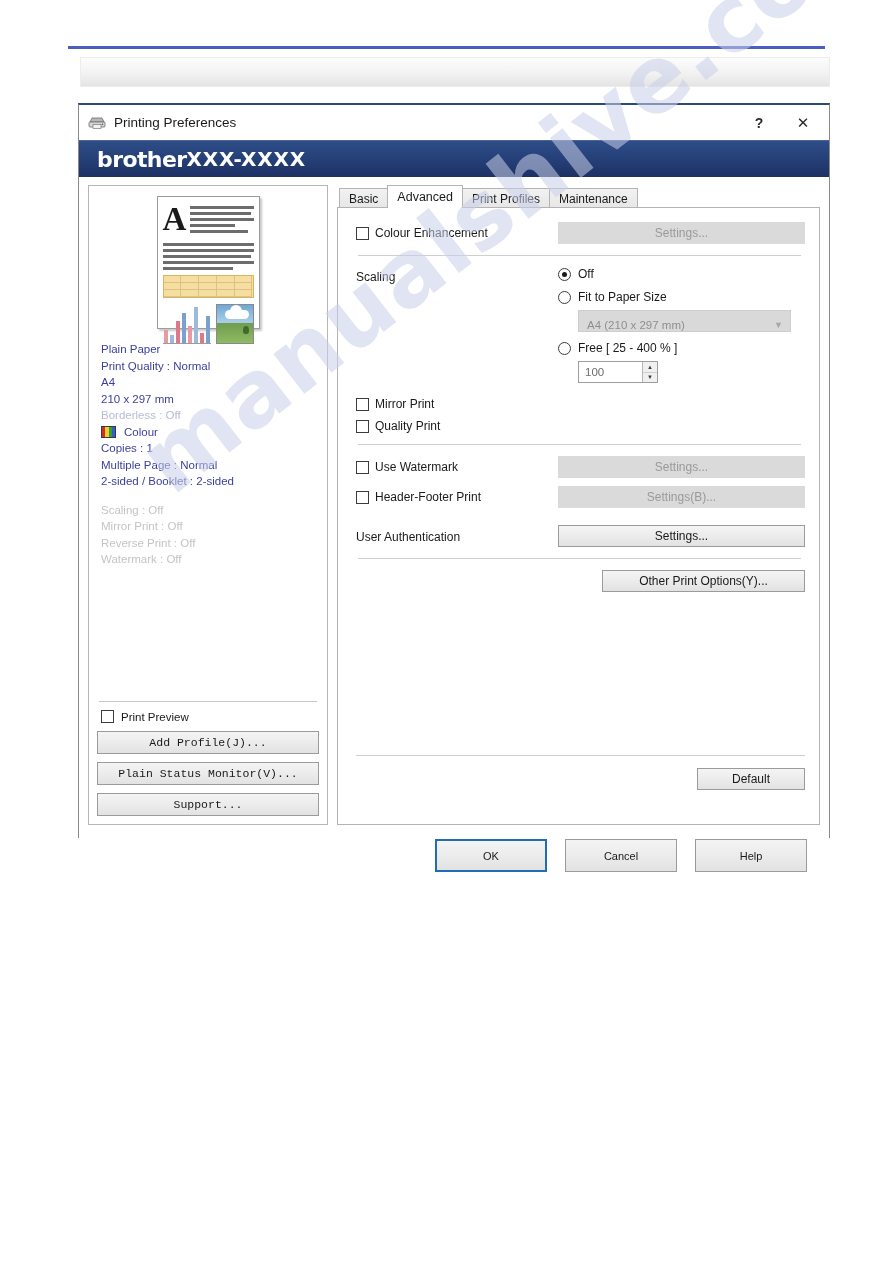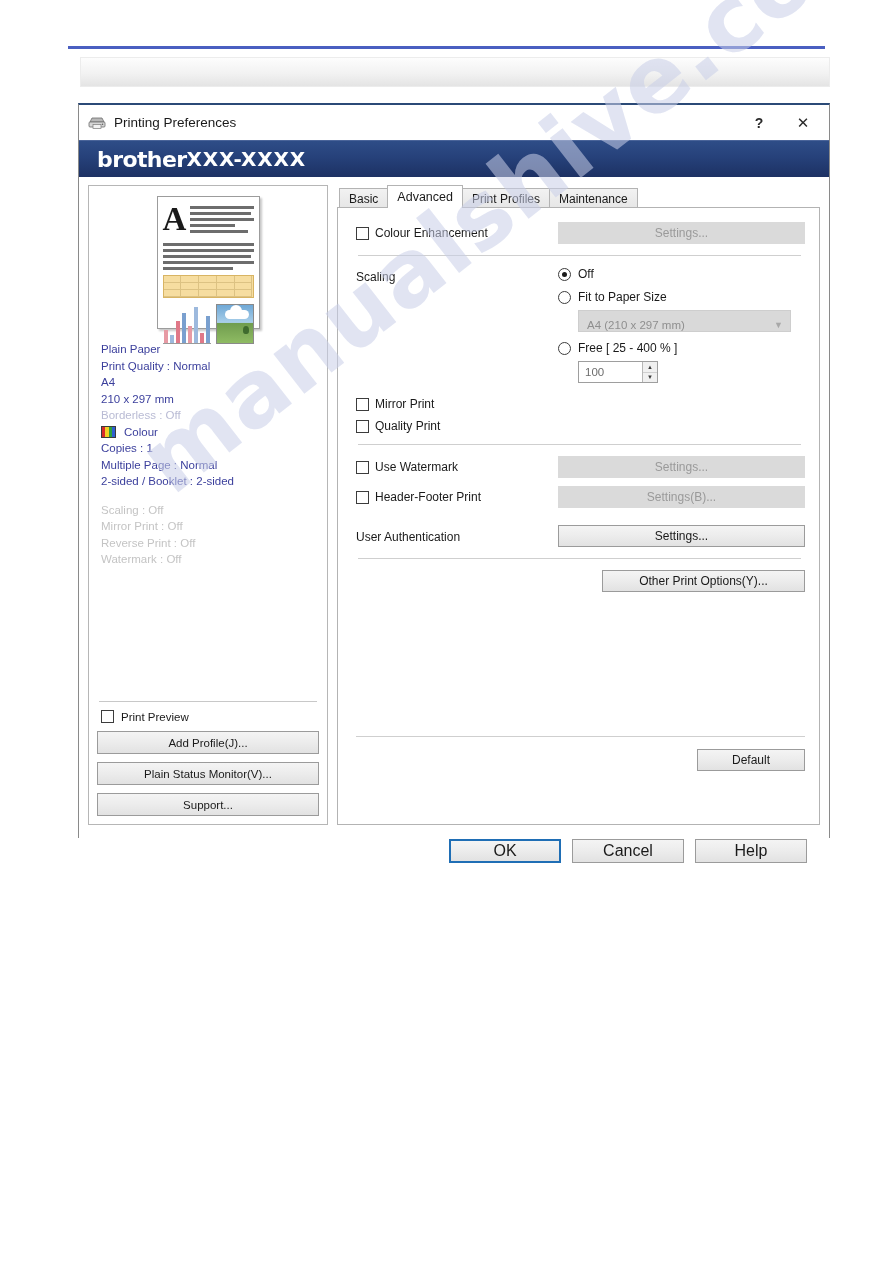--- a/index.html
+++ b/index.html
@@ -223,21 +223,21 @@
   .chk-label { font-size: 11.5px; color: #1a1a1a; }
 
   .btn {
     background: linear-gradient(180deg,#f4f4f4 0%, #ececec 50%, #e2e2e2 100%);
     border: 1px solid #9b9b9b;
     font-size: 11.5px;
     color: #1a1a1a;
     height: 23px;
     display: flex; align-items: center; justify-content: center;
     cursor: default;
-    font-family: Liberation Sans, sans-serif;
+    font-family: Liberation Mono, monospace;
   }
   .btn-wide { width: 100%; margin-bottom: 8px; }
 
   
   .right-panel {
     flex: 1;
     margin-left: 9px;
     display: flex;
     flex-direction: column;
   }
@@ -369,26 +369,27 @@
     height: 78px;
     background: #ffffff;
     display: flex;
     align-items: flex-start;
     justify-content: flex-end;
     padding: 14px 22px 0 0;
     gap: 11px;
     position: relative;
   }
   .btn-action {
-    width: 112px; height: 24px;
+    width: 112px; height: 33px;
     background: linear-gradient(180deg,#f4f4f4 0%, #ececec 50%, #e2e2e2 100%);
     border: 1px solid #9b9b9b;
-    font-size: 16px; color: #1a1a1a;
+    font-size: 11px; color: #1a1a1a;
     display: flex; align-items: center; justify-content: center;
     cursor: default;
+    margin-left: 7px;
   }
   .btn-action.primary {
     border: 2px solid #1f6eb5;
   }
 </style>
 </head>
 <body>
 
 <div class="page">
 
@@ -635,21 +636,21 @@
 
           <div class="hr"></div>
 
           <div class="row">
             <div class="col-left"></div>
             <div class="col-right" style="display:flex;justify-content:flex-end">
               <div class="btn-std" style="width:203px">Other Print Options(Y)...</div>
             </div>
           </div>
 
-          <div style="position:absolute; left:18px; right:14px; bottom:53px;">
+          <div style="position:absolute; left:18px; right:14px; bottom:34px;">
             <div class="hr" style="margin:0 0 12px 0"></div>
             <div style="display:flex; justify-content:flex-end;">
               <div class="btn-std" style="width:108px">Default</div>
             </div>
           </div>
 
         </div>
       </div>
     </div>
 

